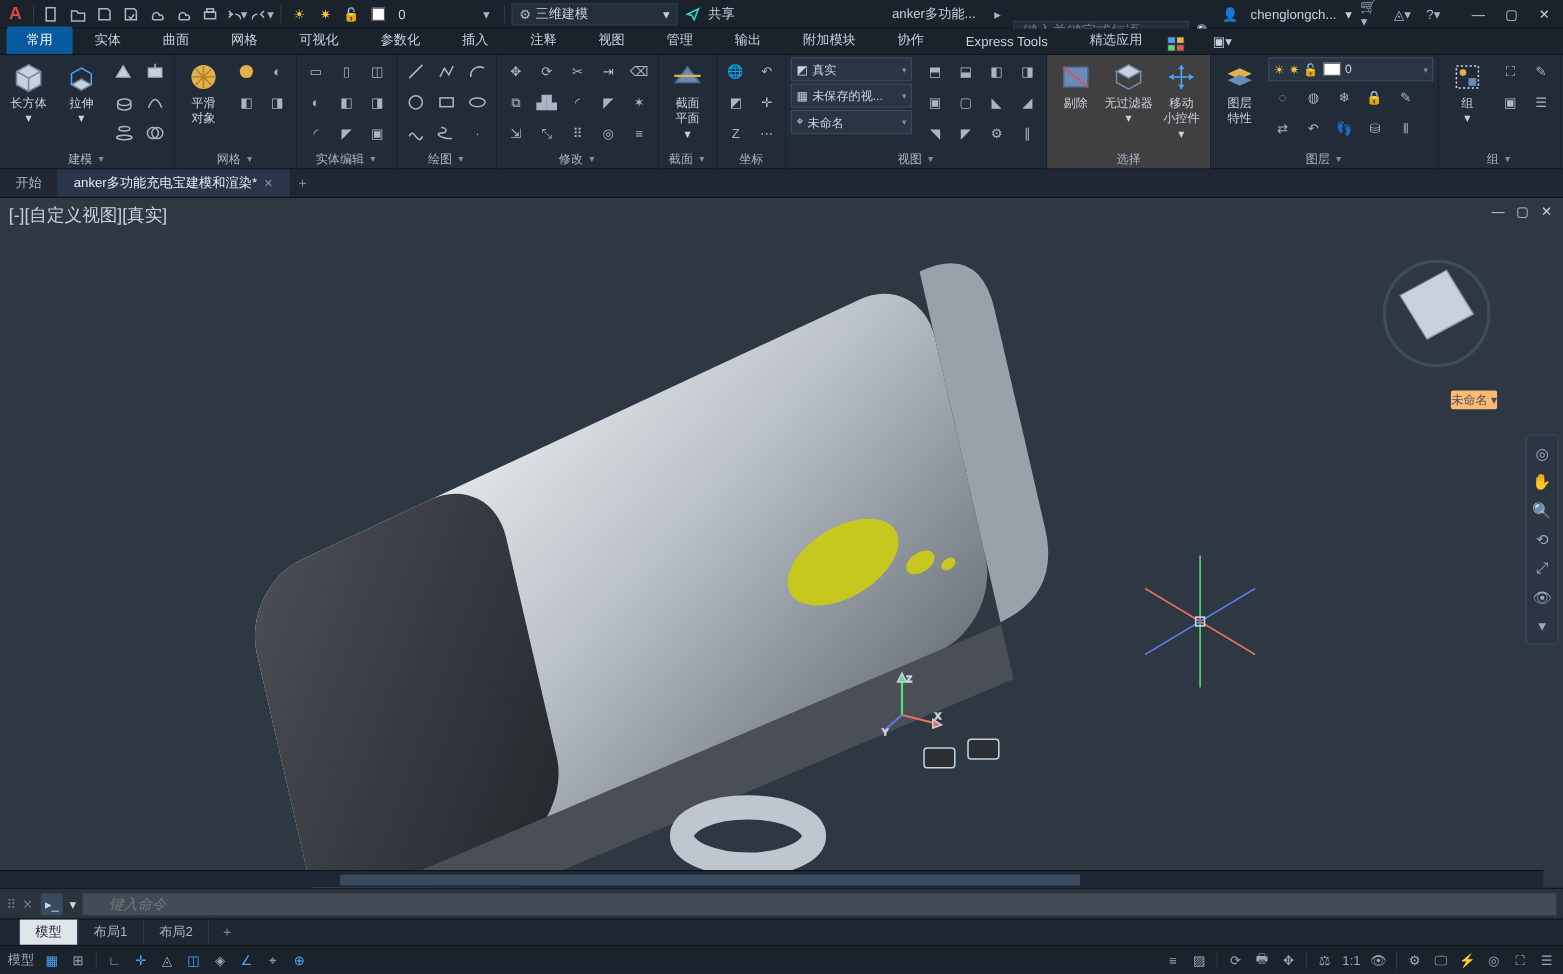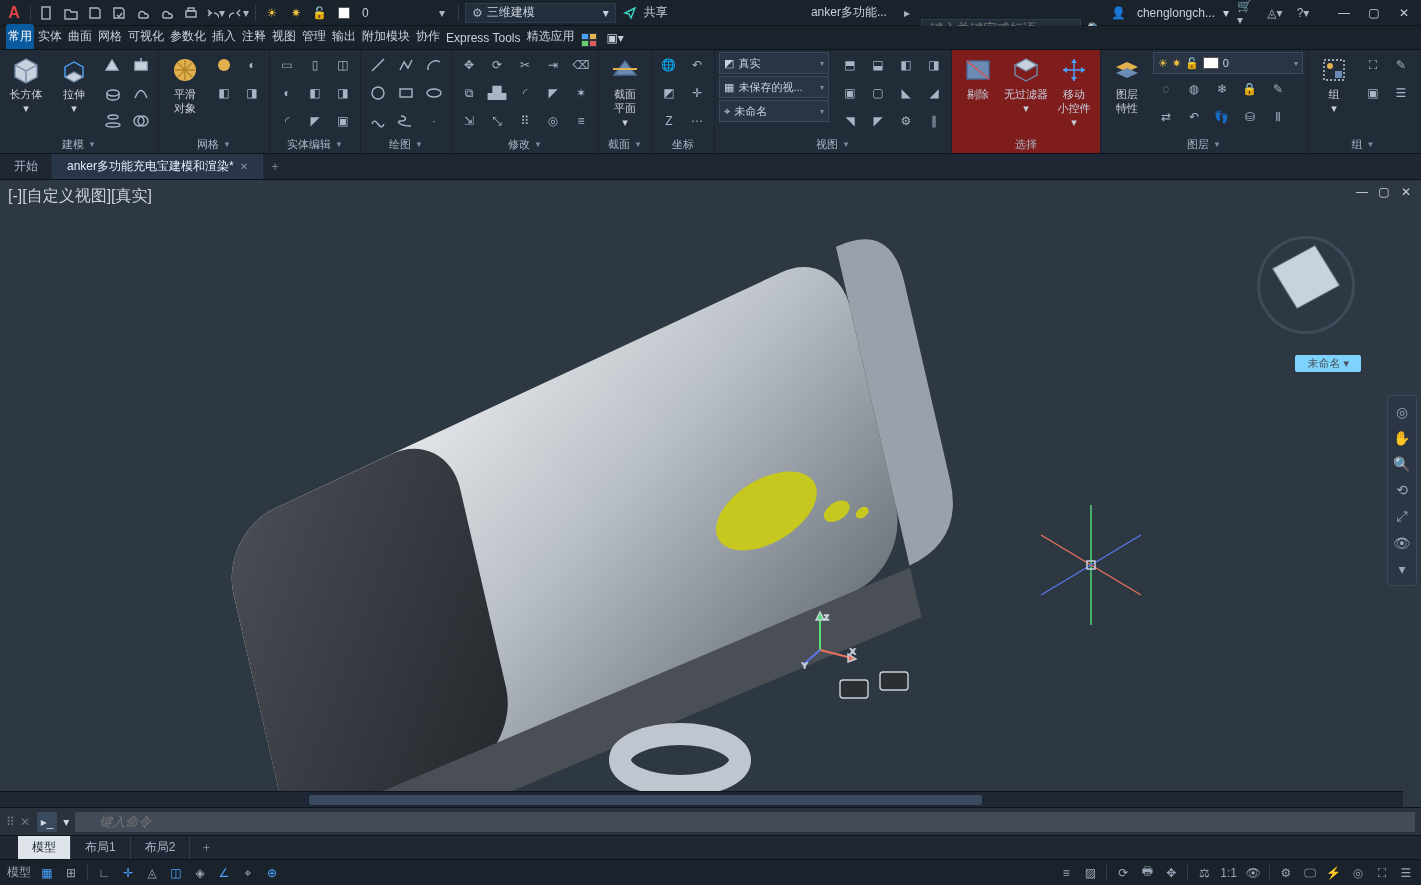--- a/index.html
+++ b/index.html
@@ -17,21 +17,21 @@
 .title-search { display: flex; align-items: center; gap: 4px; margin-top: 32px; }
 .title-search input { background: #232e3c; border: 1px solid #2f3c4c; color: #9aa6b6; height: 20px; width: 160px; padding: 0 6px; font-style: italic; }
 .title-flex { flex: 1; }
 .title-right { display: flex; align-items: center; gap: 8px; }
 .title-right .acct { color: #c8d0dc; }
 .win-btns { display: flex; gap: 4px; margin-left: 10px; }
 .win-btn { width: 26px; height: 20px; display: flex; align-items: center; justify-content: center; color: #c8d0dc; }
 
 
 .ribbon-tabs { height: 24px; display: flex; align-items: flex-end; background: #1a222c; padding-left: 6px; gap: 2px; border-bottom: 1px solid #0e141b; }
-.ribbon-tab { padding: 4px 2px; color: #c8d0dc; cursor: pointer; border-top-left-radius: 3px; border-top-right-radius: 3px; }
+.ribbon-tab { padding: 4px 18px; color: #c8d0dc; cursor: pointer; border-top-left-radius: 3px; border-top-right-radius: 3px; }
 .ribbon-tab.active { background: #0a5aa0; color: #fff; }
 .ribbon-app-icon { width: 22px; height: 18px; display: flex; align-items: center; justify-content: center; }
 .ribbon-app-icon svg { width: 16px; height: 14px; }
 
 
 .ribbon { height: 104px; display: flex; background: #222c38; border-bottom: 1px solid #0e141b; }
 .panel { display: flex; flex-direction: column; border-right: 1px solid #1a222c; padding: 2px 4px 0; }
 .panel-body { flex: 1; display: flex; gap: 4px; align-items: flex-start; }
 .panel-title { height: 18px; display: flex; align-items: center; justify-content: center; font-size: 11px; color: #aab4c4; gap: 4px; }
 .panel-title .exp { font-size: 8px; color: #7d8aa0; }
@@ -59,21 +59,21 @@
 
 .work { flex: 1; position: relative; background: #2d3842; overflow: hidden; }
 .viewport-label { position: absolute; top: 6px; left: 8px; color: #c8d0dc; font-size: 16px; }
 .vp-ctrls { position: absolute; top: 4px; right: 6px; display: flex; gap: 4px; }
 .vp-ctrls span { width: 18px; height: 16px; display: flex; align-items: center; justify-content: center; color: #c8d0dc; cursor: pointer; }
 .canvas { position: absolute; inset: 0; }
 .watermark { position: absolute; left: 330px; top: 240px; color: #e04040; font-size: 34px; font-weight: bold; letter-spacing: 1px; }
 .viewcube { position: absolute; top: 50px; right: 60px; width: 110px; height: 110px; }
 .viewcube .ring { position: absolute; inset: 6px; border: 3px solid #3e4b5a; border-radius: 50%; }
 .viewcube .cube { position: absolute; left: 30px; top: 22px; width: 50px; height: 50px; background: #c8d2de; transform: rotateX(20deg) rotateZ(-30deg); box-shadow: 0 0 0 1px #6b7788 inset; }
-.viewcube-label { position: absolute; top: 175px; right: 60px; padding: 1px 12px; background: #7dd3fc; color: #4a515b; font-size: 11px; border-radius: 2px; }
+.viewcube-label { position: absolute; top: 175px; right: 60px; padding: 1px 0; background: #fdba74; color: #4a515b; font-size: 11px; border-radius: 2px; }
 .navbar { position: absolute; top: 215px; right: 4px; width: 30px; background: #2a3544cc; border: 1px solid #3a4a5e; display: flex; flex-direction: column; align-items: center; gap: 10px; padding: 8px 0; border-radius: 4px; }
 .navbar span { color: #9aa6b6; font-size: 14px; cursor: pointer; }
 .scrollbar-h { position: absolute; bottom: 0; left: 0; right: 18px; height: 16px; background: #1e2733; border-top: 1px solid #0e141b; display: flex; align-items: center; }
 .scrollbar-h .thumb { margin-left: 22%; width: 48%; height: 10px; background: #3a4a5e; border-radius: 2px; }
 .cross { position: absolute; right: 260px; top: 315px; width: 140px; height: 140px; pointer-events: none; }
 .ucs { position: absolute; left: 800px; top: 430px; width: 60px; height: 60px; pointer-events: none; }
 
 
 .cmdline { height: 28px; display: flex; align-items: center; background: #2a323c; border-top: 1px solid #0e141b; padding: 0 6px; gap: 6px; }
 .cmdline .handle { color: #6b7788; letter-spacing: 1px; }
@@ -486,21 +486,21 @@
           <div class="smallbtn">⚙</div>
           <div class="smallbtn">∥</div>
         </div>
       </div>
       <div class="panel-title">
           <span>视图</span>
           <span class="exp">▼</span>
         </div>
     </div>
 
-    <div class="panel" style="background:#7f1d1d;">
+    <div class="panel" style="background:#404040;">
       <div class="panel-body">
         <div class="bigbtn">
           <div class="ico">
               <svg width="30" height="30">
                 <rect x="4" y="6" width="22" height="18" fill="#6b8bb4" stroke="#4a6a94"></rect>
                 <path d="M4 6l22 18" stroke="#e05050"></path>
               </svg>
             </div>
           <span>剔除</span>
         </div>

